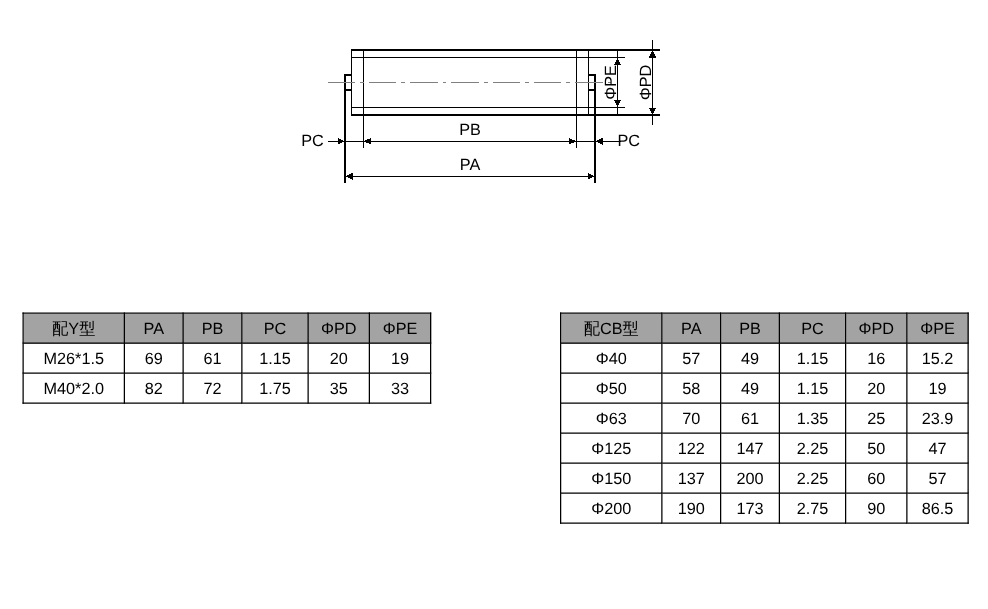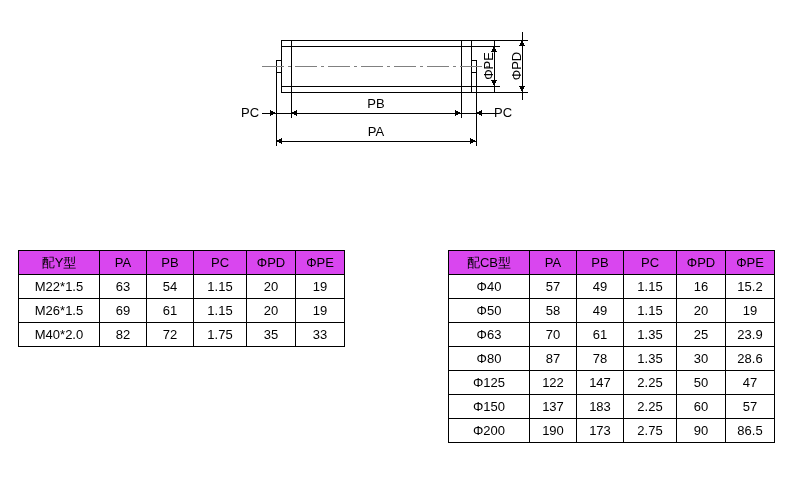--- a/index.html
+++ b/index.html
@@ -43,21 +43,21 @@
     border: 1px solid #000000;
     text-align: center;
     vertical-align: middle;
     padding: 0;
     height: 23px;
     font-weight: normal;
     font-size: 13px;
     white-space: nowrap;
   }
   .spec-table thead th {
-    background: #d946ef;
+    background: #a3a3a3;
   }
   #table-left {
     left: 18px;
     top: 250px;
   }
   #table-right {
     left: 448px;
     top: 250px;
   }
   #table-left .c0 { width: 80px; }
@@ -148,28 +148,20 @@
         <th class="c0">配Y型</th>
         <th class="c1">PA</th>
         <th class="c2">PB</th>
         <th class="c3">PC</th>
         <th class="c4">ΦPD</th>
         <th class="c5">ΦPE</th>
       </tr>
     </thead>
     <tbody>
       <tr>
-        <td>M22*1.5</td>
-        <td>63</td>
-        <td>54</td>
-        <td>1.15</td>
-        <td>20</td>
-        <td>19</td>
-      </tr>
-      <tr>
         <td>M26*1.5</td>
         <td>69</td>
         <td>61</td>
         <td>1.15</td>
         <td>20</td>
         <td>19</td>
       </tr>
       <tr>
         <td>M40*2.0</td>
         <td>82</td>
@@ -211,39 +203,31 @@
       </tr>
       <tr>
         <td>Φ63</td>
         <td>70</td>
         <td>61</td>
         <td>1.35</td>
         <td>25</td>
         <td>23.9</td>
       </tr>
       <tr>
-        <td>Φ80</td>
-        <td>87</td>
-        <td>78</td>
-        <td>1.35</td>
-        <td>30</td>
-        <td>28.6</td>
-      </tr>
-      <tr>
         <td>Φ125</td>
         <td>122</td>
         <td>147</td>
         <td>2.25</td>
         <td>50</td>
         <td>47</td>
       </tr>
       <tr>
         <td>Φ150</td>
         <td>137</td>
-        <td>183</td>
+        <td>200</td>
         <td>2.25</td>
         <td>60</td>
         <td>57</td>
       </tr>
       <tr>
         <td>Φ200</td>
         <td>190</td>
         <td>173</td>
         <td>2.75</td>
         <td>90</td>

